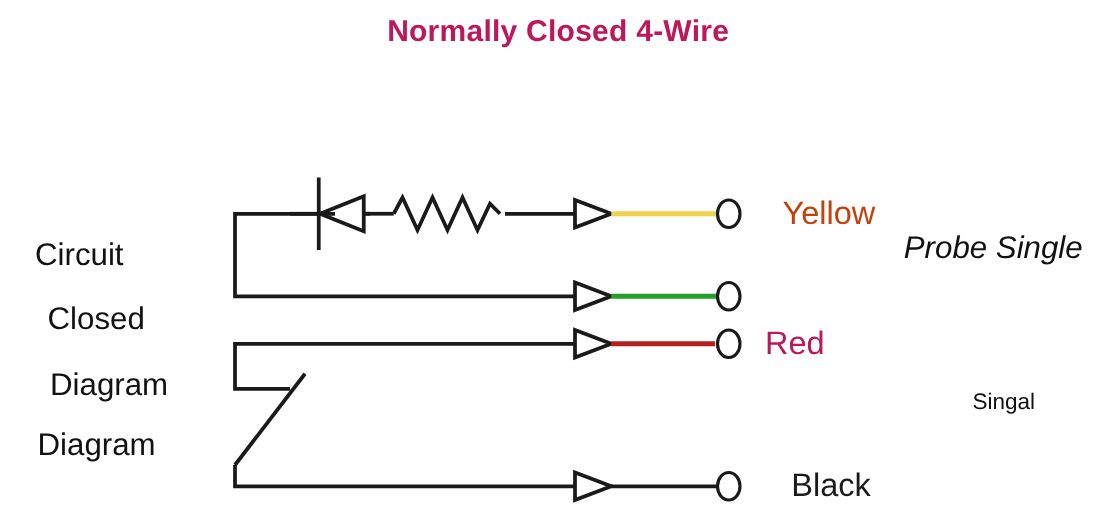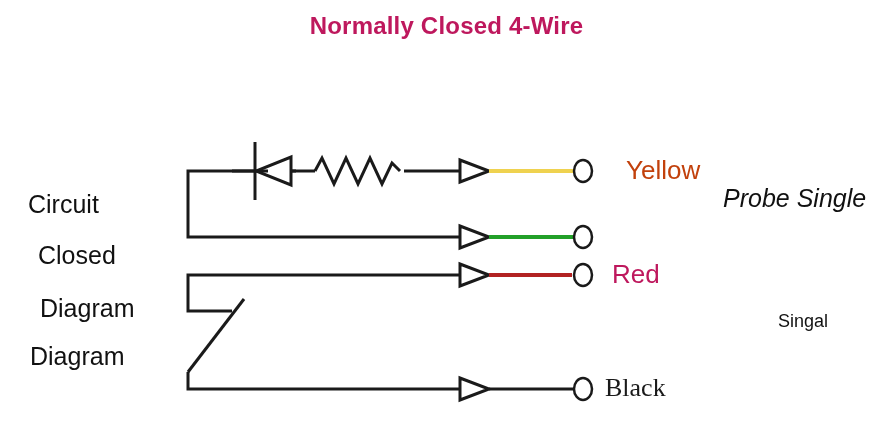--- a/index.html
+++ b/index.html
@@ -130,21 +130,21 @@
 
   </svg>
 
   <div class="lbl left-label" style="left:28px; top:192px;">Circuit</div>
   <div class="lbl left-label" style="left:38px; top:243px;">Closed</div>
   <div class="lbl left-label" style="left:40px; top:296px;">Diagram</div>
   <div class="lbl left-label" style="left:30px; top:344px;">Diagram</div>
 
   <div class="lbl wire-label" style="left:598px; top:157px; color:#c2410c;margin-left:28px;">Yellow</div>
   <div class="lbl wire-label" style="left:612px; top:261px; color:#be185d;">Red</div>
-  <div class="lbl wire-label" style="left:605px; top:375px; color:#1A1A1A;font-family:Liberation Serif, serif;">Black</div>
+  <div class="lbl wire-label" style="left:633px; top:375px; color:#1A1A1A;">Black</div>
 
   <div class="lbl right-main" style="left:723px; top:186px;font-style:italic;">Probe Single</div>
 
   <div class="lbl right-sub" style="left:723px; top:310px;">
     <div>Singal</div>
   </div>
 
 </div>
 
 </body></html>

